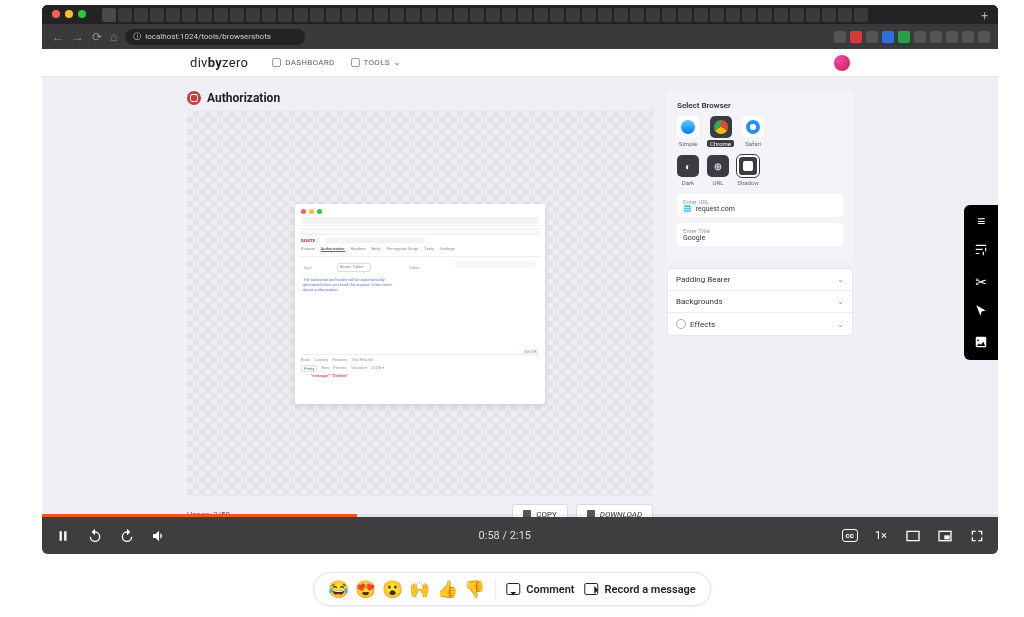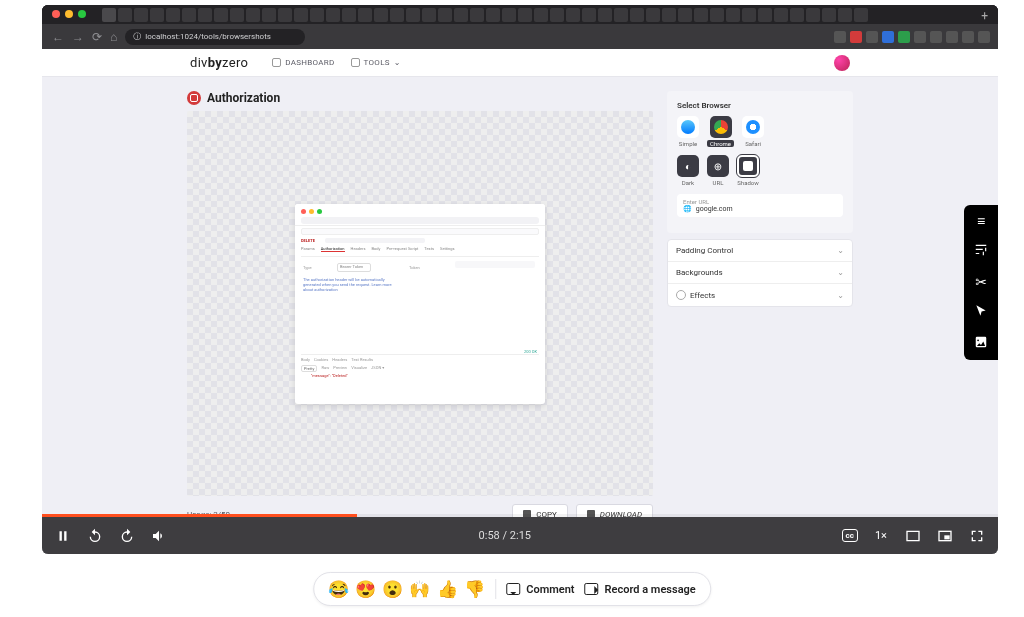--- a/index.html
+++ b/index.html
@@ -355,27 +355,33 @@
                 <div class="circ" style="background:#3b3b44;border:2px solid #fff;outline:1px solid #3b3b44;">
                     <span style="width:10px;height:10px;background:#fff;border-radius:2px;"></span>
                   </div>
                 <span class="lbl">Shadow</span>
               </div>
             </div>
             <div class="field">
               <div class="flabel">Enter URL</div>
               <div class="fval">
                   <span>🌐</span>
-                  <span>google.com</span>
+                  <span>request.com</span>
+                </div>
+            </div>
+            <div class="field">
+              <div class="flabel">Enter Title</div>
+              <div class="fval">
+                  <span>Google</span>
                 </div>
             </div>
           </div>
           <div class="accordion">
             <div class="acc-row">
-              <span>Padding Control</span>
+              <span>Padding Bearer</span>
                 <span class="chev">⌄</span>
             </div>
             <div class="acc-row">
               <span>Backgrounds</span>
                 <span class="chev">⌄</span>
             </div>
             <div class="acc-row">
               <span style="display:flex;align-items:center;">
                   <span class="ic"></span>
                   <span>Effects</span>

